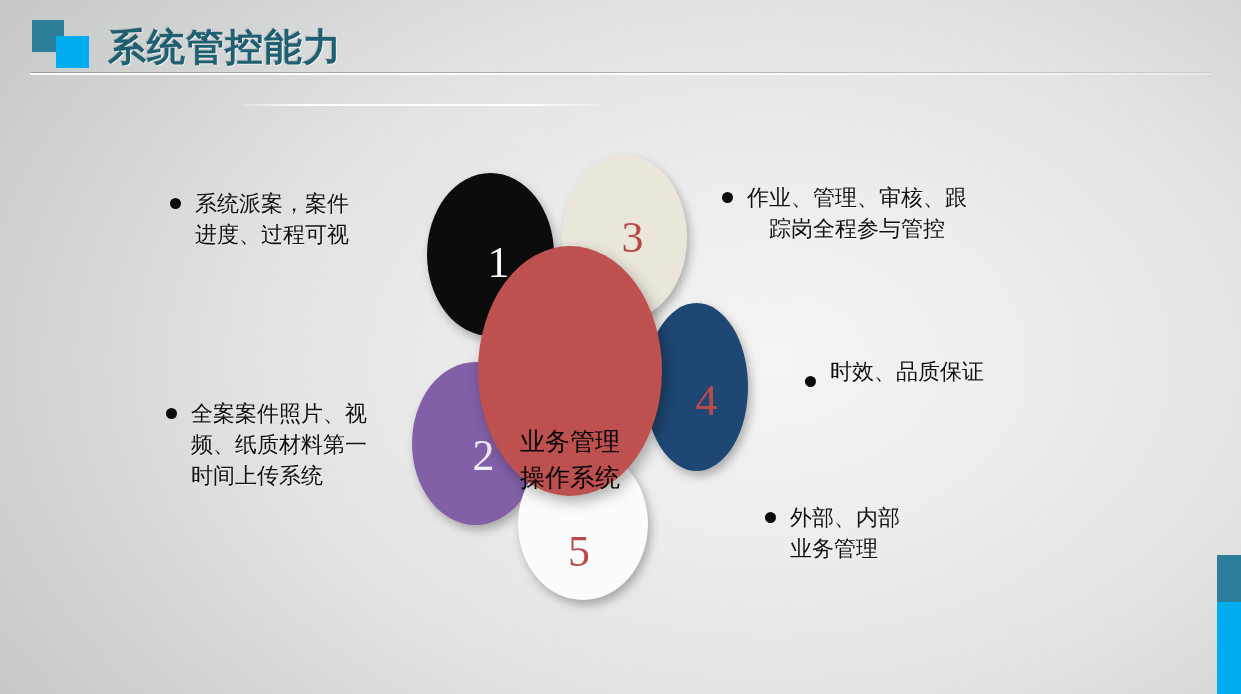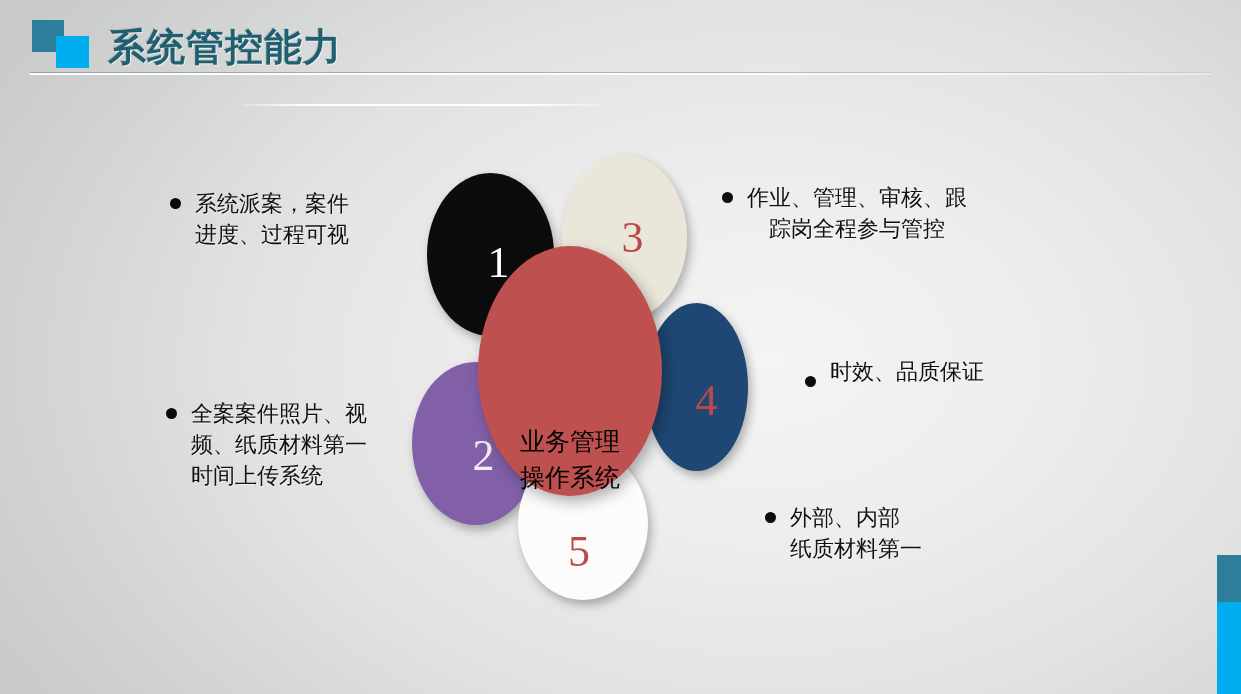--- a/index.html
+++ b/index.html
@@ -276,19 +276,19 @@
   </div>
 
   <div class="callout" id="callout-4">
     <span class="bullet-dot"></span>
     <span class="callout-text">时效、品质保证</span>
   </div>
 
   <div class="callout" id="callout-5">
     <span class="bullet-dot"></span>
     <span class="callout-text">外部、内部
-纸质材料第一</span>
+业务管理</span>
   </div>
 
   <div id="edge-dark"></div>
   <div id="edge-bright"></div>
 
 </div>
 
 </body></html>

